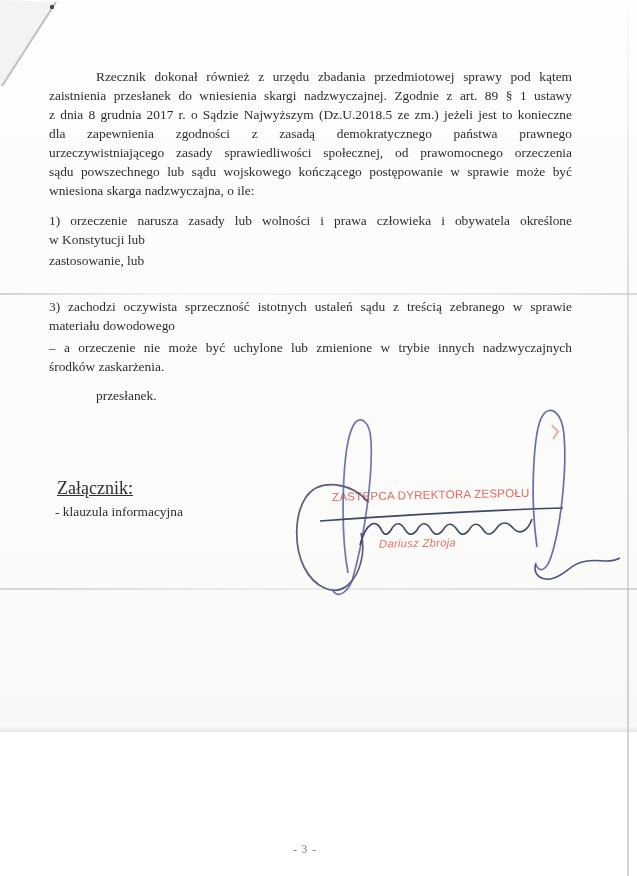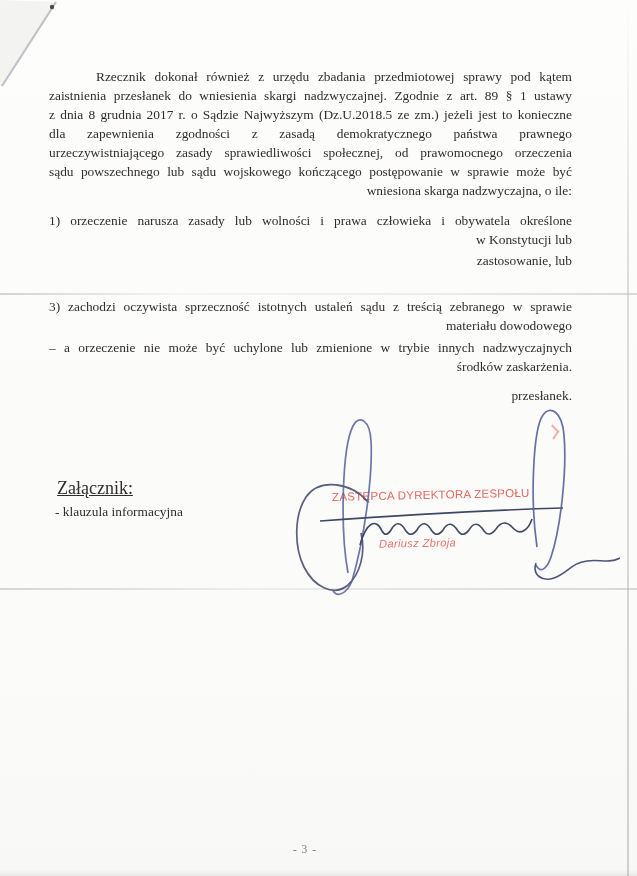--- a/index.html
+++ b/index.html
@@ -3,37 +3,37 @@
 <meta charset="utf-8">
 <style>
   html,body{margin:0;padding:0;}
   body{
     width:637px;height:876px;
     font-family:"Liberation Serif","DejaVu Serif",serif;
     background:#ffffff;
     overflow:hidden;
   }
   .page{
-    position:relative;width:637px;height:876px;
+    position:relative;width:637px;height:732px;
     background:linear-gradient(180deg,#fdfdfc 0%,#fbfbf9 70%,#f8f8f6 100%);
     color:#2f2d2b;
   }
   
   .fold-corner{position:absolute;left:0;top:0;width:70px;height:100px;pointer-events:none;}
   .crease{position:absolute;left:0;width:637px;height:2px;pointer-events:none;}
   .crease-1{top:293px;background:linear-gradient(90deg,rgba(150,150,158,.40),rgba(190,190,198,.12) 28%,rgba(175,175,182,.22) 70%,rgba(150,150,158,.34));}
   .crease-2{top:588px;background:linear-gradient(90deg,rgba(150,152,160,.38),rgba(178,180,188,.20) 40%,rgba(160,162,170,.30) 78%,rgba(150,152,160,.36));}
   .edge-shadow{position:absolute;top:0;right:8px;width:2px;height:876px;
     background:linear-gradient(180deg,rgba(200,200,205,0) 0%,rgba(185,185,192,.45) 30%,rgba(175,175,182,.55) 100%);pointer-events:none;}
   .bottom-shade{position:absolute;left:0;bottom:0;width:637px;height:6px;
     background:linear-gradient(180deg,rgba(200,200,205,0),rgba(185,185,190,.25));pointer-events:none;}
 
   
   .tb{position:absolute;left:49px;width:523px;font-size:13.4px;line-height:19px;}
-  .tline{text-align:right;white-space:normal;}
+  .tline{text-align:left;white-space:normal;}
   .tline.just{text-align:justify;text-align-last:justify;}
   .indent .tline:first-child{text-indent:47px;}
 
   .attach-head{position:absolute;left:57px;top:478px;font-size:18px;font-weight:normal;text-decoration:underline;}
   .attach-item{position:absolute;left:55px;top:504px;font-size:13.4px;}
 
   
   .stamp-title{
     position:absolute;left:332px;top:488px;width:180px;
     font-family:"Liberation Sans","DejaVu Sans",sans-serif;

